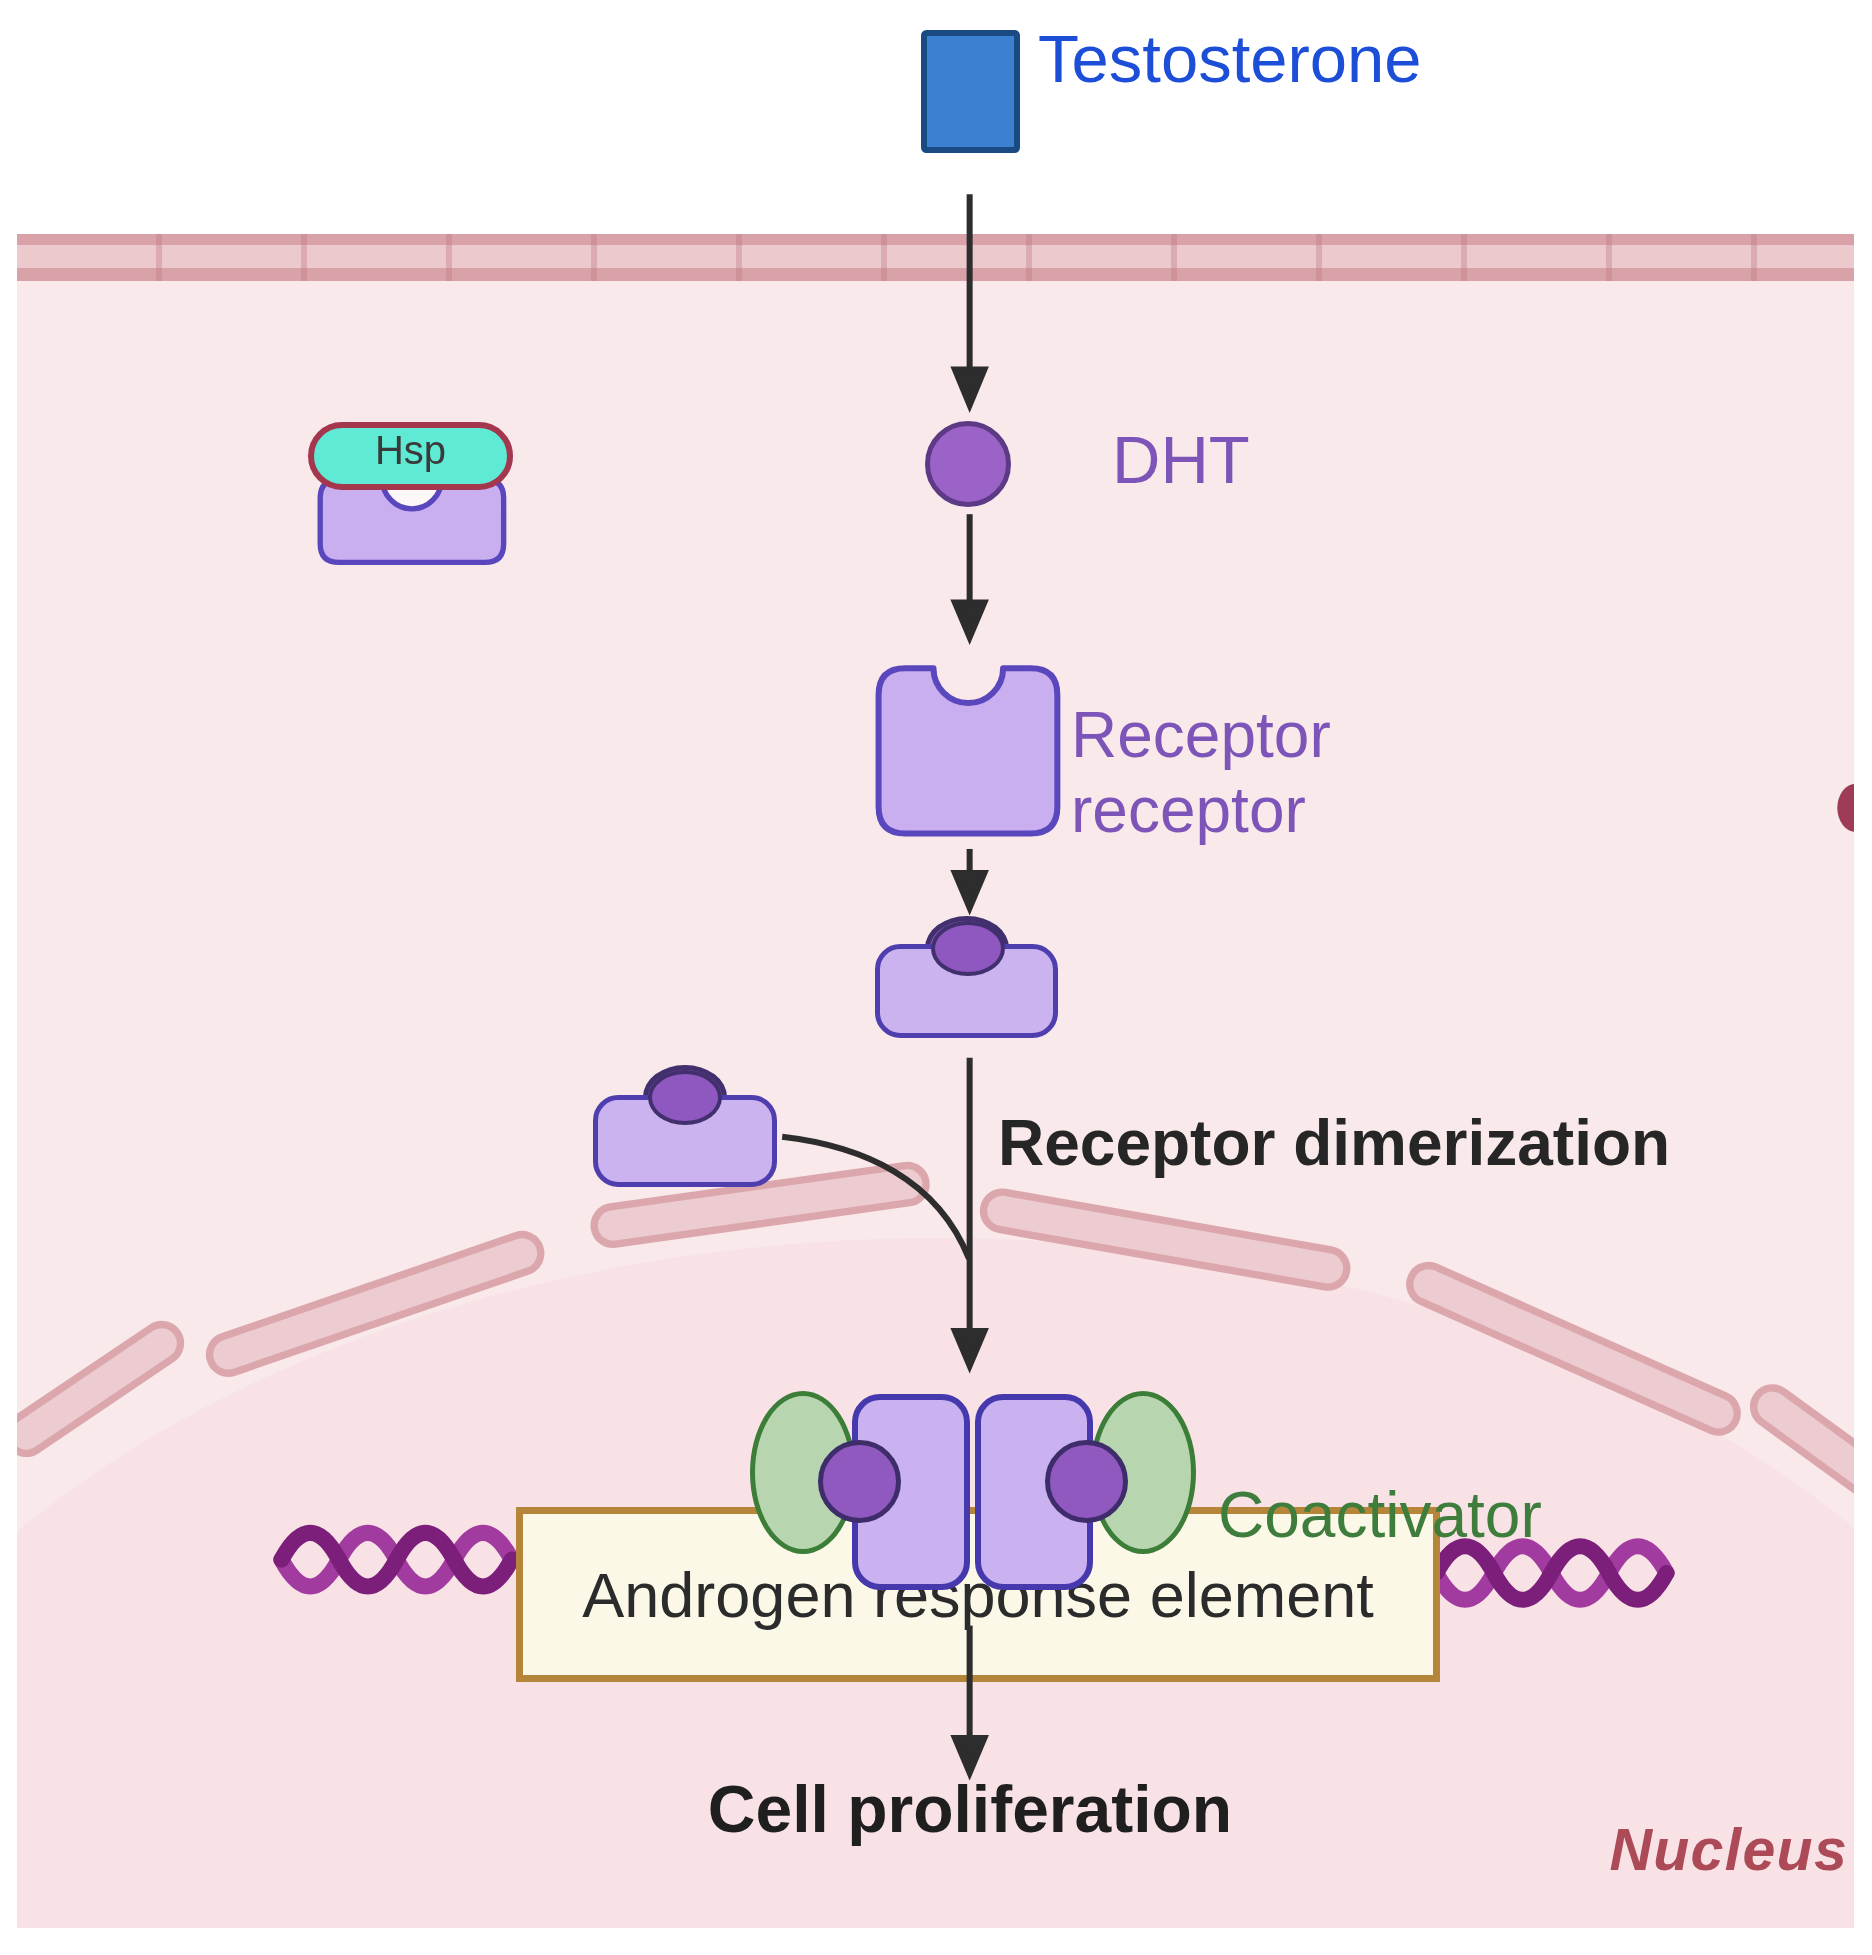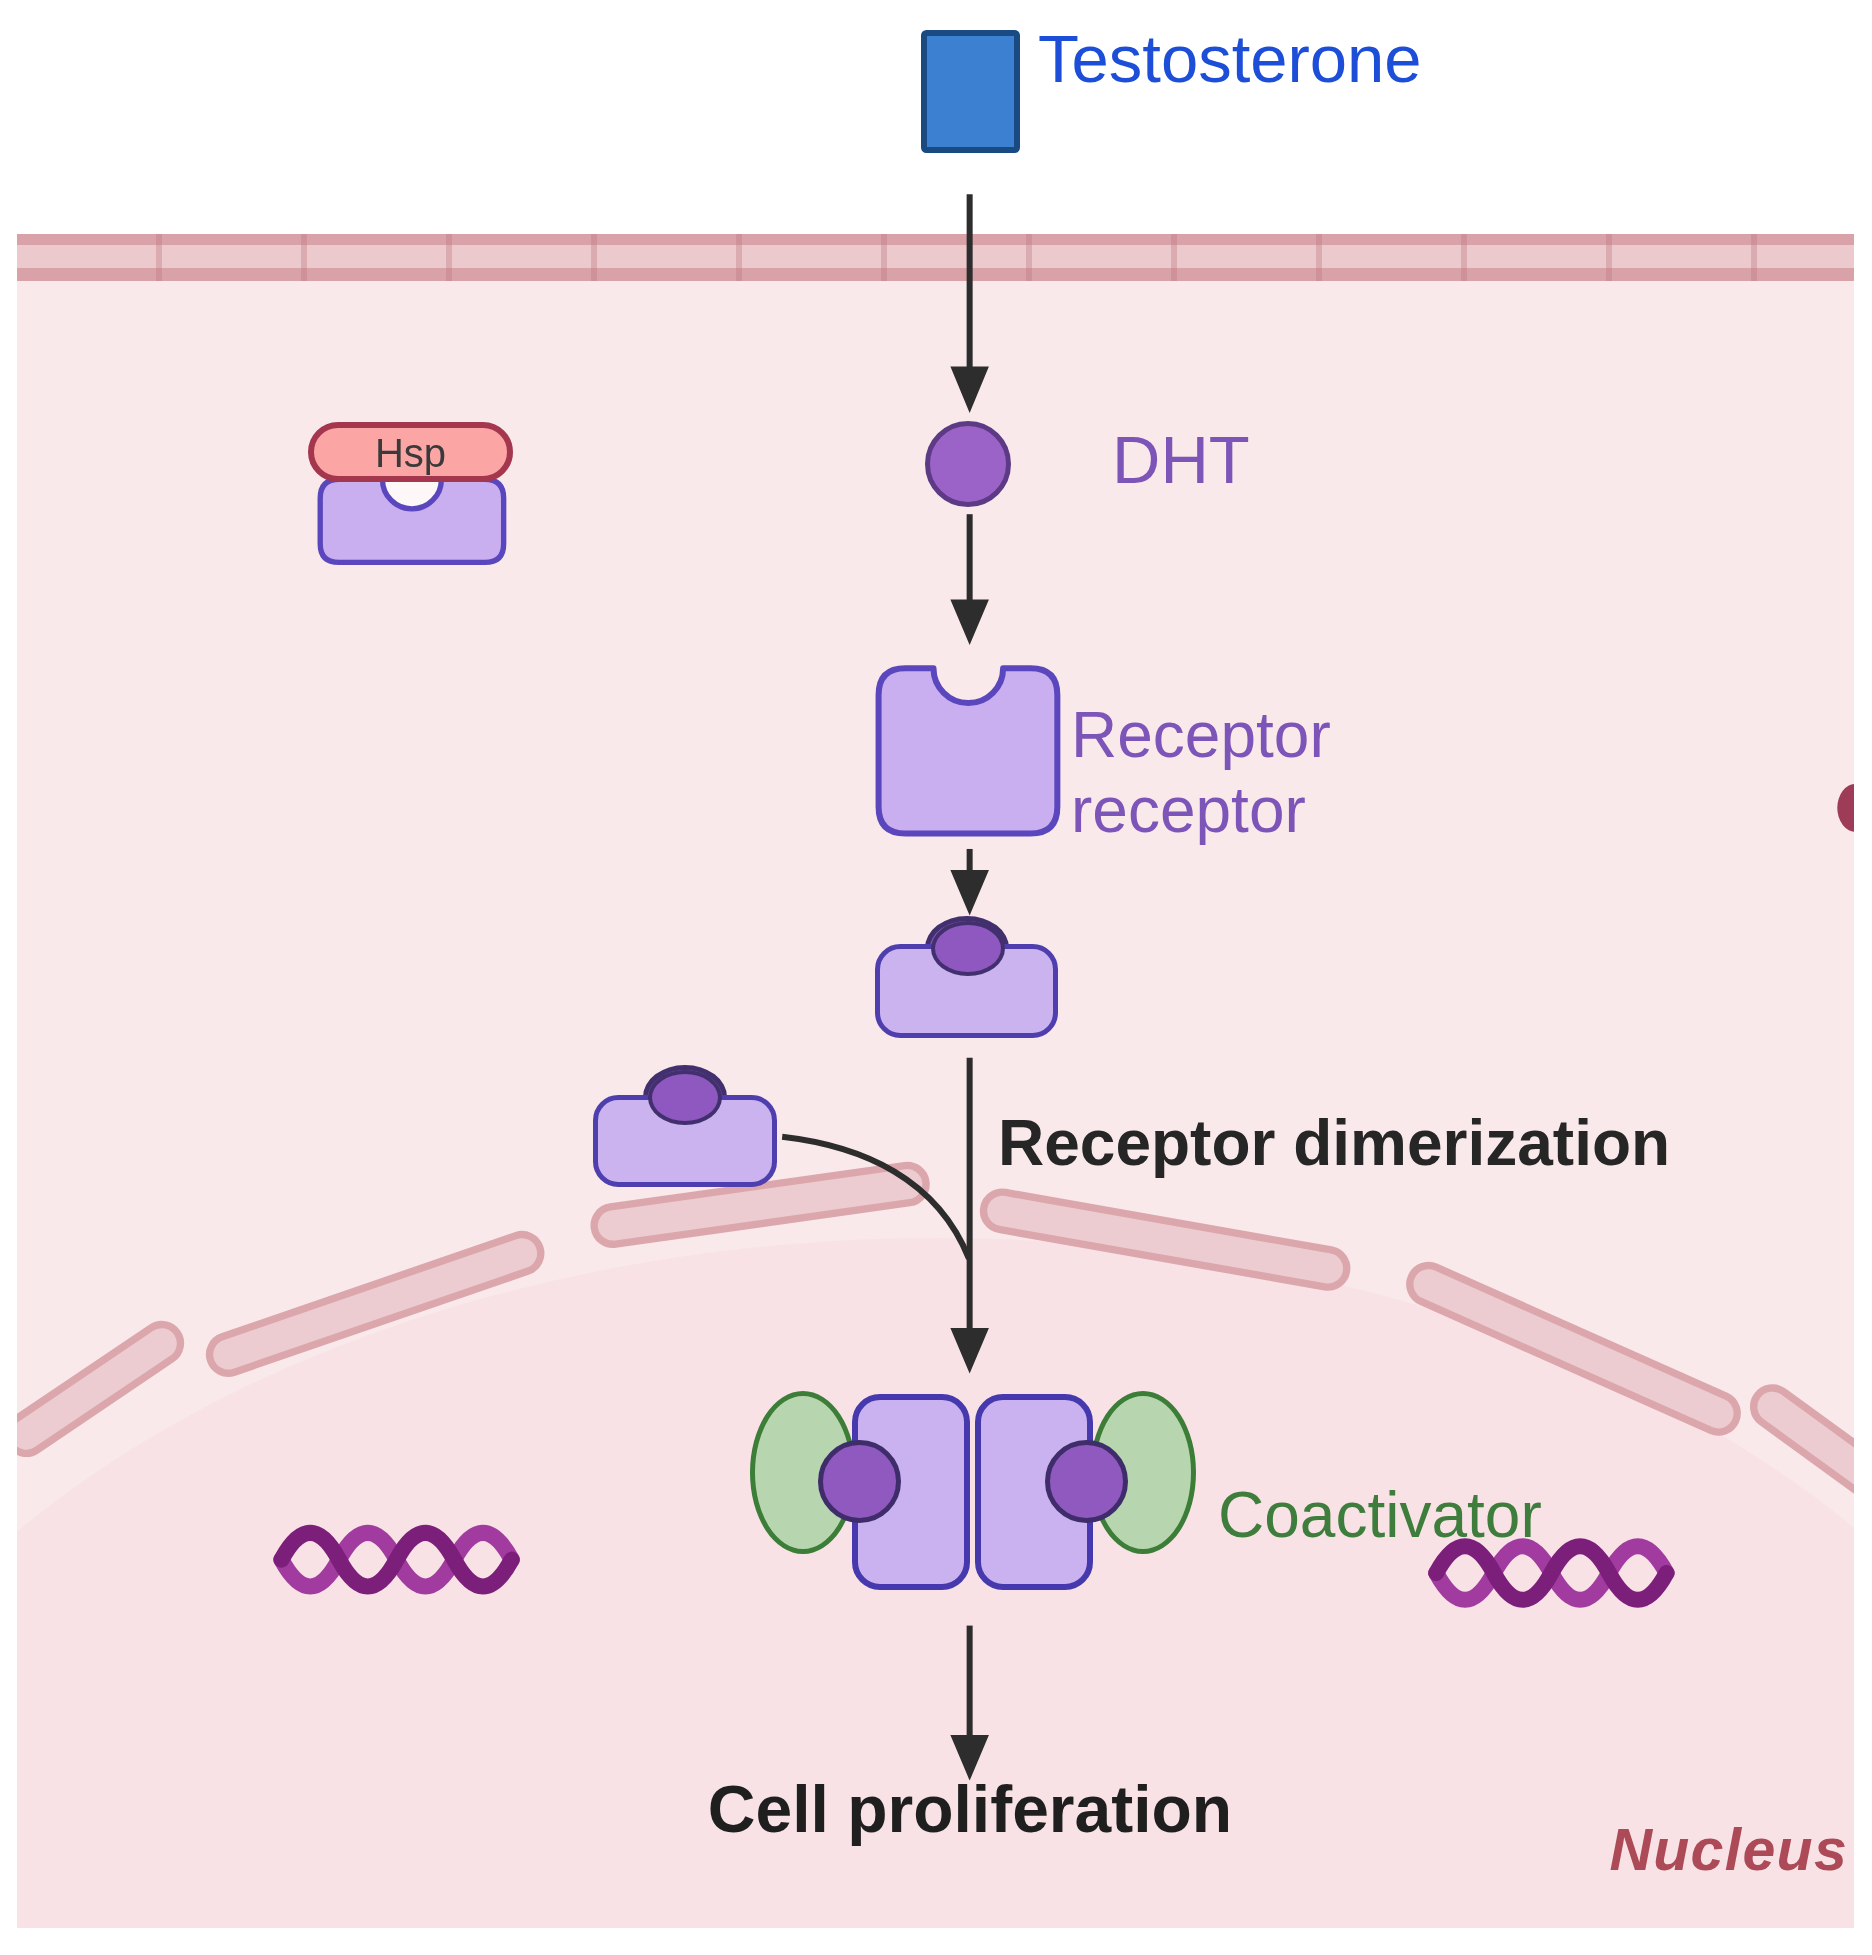--- a/index.html
+++ b/index.html
@@ -20,22 +20,22 @@
   .receptor-rect{background:#cbb3f0;border:5.4px solid #4f3fae;border-radius:25.4px;box-sizing:border-box;}
   .dimer-rect{background:#c9b2ef;border:6px solid #4638ad;border-radius:28px;box-sizing:border-box;}
   .ligand{background:#8f58c0;border:5.4px solid #42306e;border-radius:50%;box-sizing:border-box;}
   .ligand-round{background:#9059c0;border:5.4px solid #3f2d6b;border-radius:50%;box-sizing:border-box;}
   .green-ellipse{background:#b7d6b0;border:5.4px solid #3c7d38;border-radius:50%;box-sizing:border-box;}
   
   #testosterone-square{left:921px;top:30px;width:99px;height:123px;background:#3c80d2;
         border:6px solid #1a4a82;border-radius:5.4px;box-sizing:border-box;}
   #dht-circle{left:925px;top:421px;width:86px;height:86px;background:#9b63c8;
         border:5.4px solid #5d3a85;border-radius:50%;box-sizing:border-box;}
-  #hsp-pill{left:308px;top:422px;width:205px;height:60px;background:#fca5a5;border:6px solid #a4374e;
-        border-radius:40px;box-sizing:border-box;display:flex;align-items:flex-end;justify-content:center;
+  #hsp-pill{left:308px;top:422px;width:205px;height:68px;background:#5eead4;border:6px solid #a4374e;
+        border-radius:40px;box-sizing:border-box;display:flex;align-items:flex-start;justify-content:center;
         font-size:40px;font-weight:500;color:#3a3a3a;}
   #are-box{left:516px;top:1507px;width:924px;height:175px;background:#fcf8e8;
         border:7.4px solid #b5853a;box-sizing:border-box;display:flex;align-items:center;justify-content:center;
         text-align:center;font-size:63px;line-height:70px;color:#2b2b2b;font-weight:500;}
   
   .lbl{position:absolute;white-space:pre-line;}
   #lbl-testosterone{left:1038px;top:20px;font-size:67px;font-weight:500;color:#1d4ed8;}
   #lbl-dht{left:1112px;top:421px;font-size:67px;font-weight:500;color:#7d55b8;}
   #lbl-ar{left:1071px;top:698px;width:375px;font-size:64px;line-height:75px;font-weight:500;color:#7d55b8;}
   #lbl-dimerization{left:998px;top:1106px;font-size:64px;font-weight:bold;color:#262626;}
@@ -68,20 +68,23 @@
         <path stroke="#7c1f7a" d="M420 2330 q43 -80 86 0 q43 80 86 0 q43 -80 86 0 q43 80 86 0"></path>
       </g>
       <g fill="none" stroke-linecap="round" stroke-width="24">
         <path stroke="#a23ba0" d="M2145 2350 q43 80 86 0 q43 -80 86 0 q43 80 86 0 q43 -80 86 0"></path>
         <path stroke="#7c1f7a" d="M2145 2350 q43 -80 86 0 q43 80 86 0 q43 -80 86 0 q43 80 86 0"></path>
       </g>
       <ellipse cx="2772" cy="1207" rx="28" ry="36" fill="#9e3c57"></ellipse>
     </svg>
   </div>
 
+  <div id="are-box" class="abs">
+    <span>Androgen response element</span>
+  </div>
 
   <svg width="1873" height="1955" viewBox="0 0 2797 2920">
     <g stroke="#2d2d2d" stroke-width="9" fill="#2d2d2d">
       <g>
         <line x1="1448" y1="290" x2="1448" y2="560"></line>
         <polygon points="1448,605 1426,552 1470,552"></polygon>
       </g>
       <g>
         <line x1="1448" y1="768" x2="1448" y2="908"></line>
         <polygon points="1448,952 1426,900 1470,900"></polygon>

